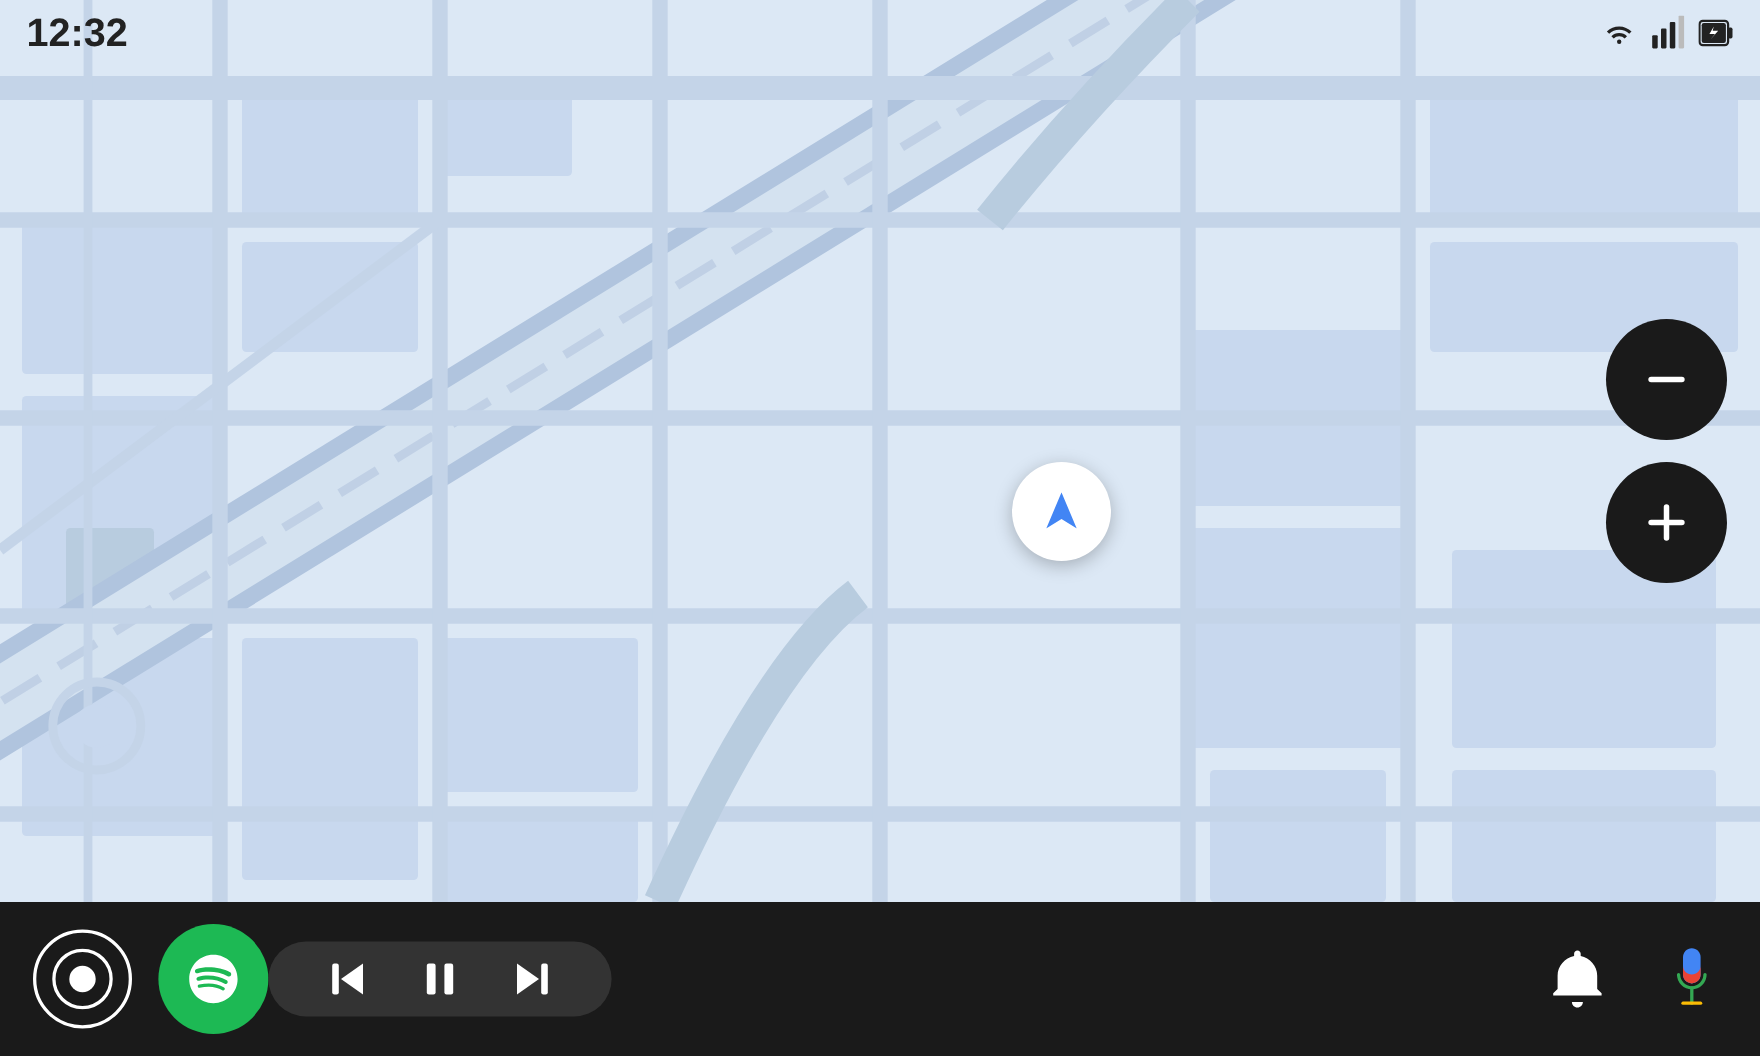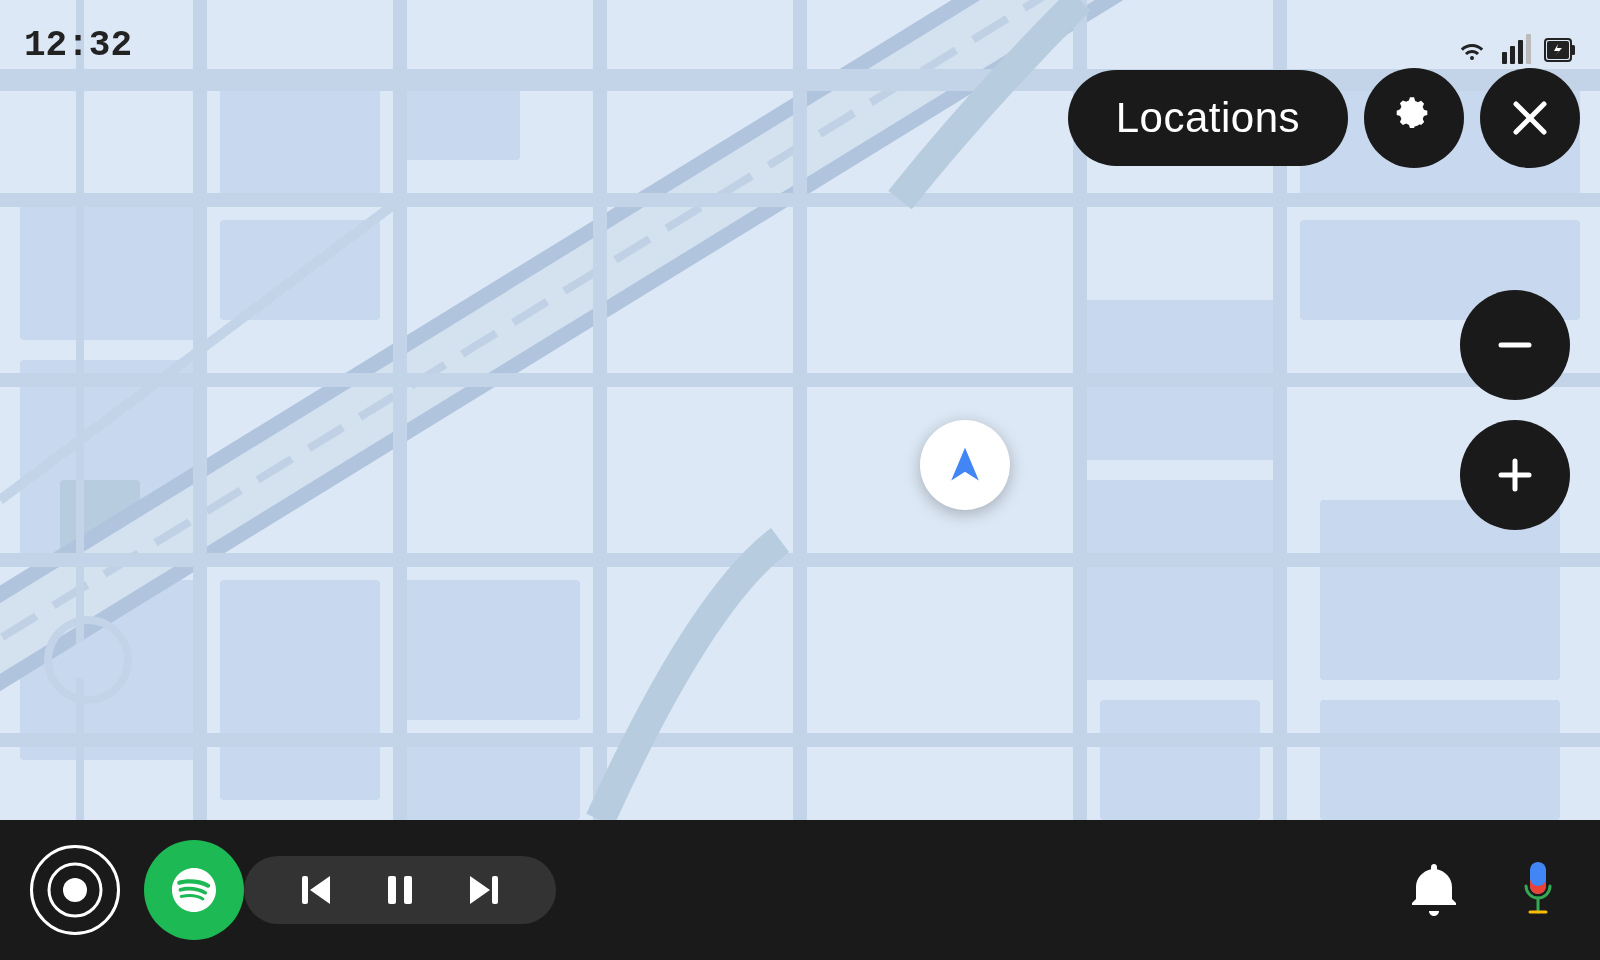--- a/index.html
+++ b/index.html
@@ -27,29 +27,28 @@
     #map-svg {
       position: absolute;
       top: 0; left: 0;
       width: 100%;
       height: 100%;
     }
 
     
     #status-bar {
       position: absolute;
-      top: 16px; left: 0;
+      top: 0; left: 0;
       width: 100%;
       height: 60px;
       display: flex;
-      align-items: flex-end;
+      align-items: center;
       justify-content: space-between;
       padding: 10px 24px;
       z-index: 10;
-      font-family: Liberation Mono, monospace;
     }
 
     #time {
       font-size: 36px;
       font-weight: 600;
       color: #222;
     }
 
     #status-icons {
       display: flex;
@@ -295,35 +294,20 @@
       <svg class="status-icon" viewBox="0 0 32 32">
         <rect x="1" y="5" width="26" height="22" rx="3" fill="none" stroke="#222" stroke-width="2"></rect>
         <rect x="27" y="11" width="4" height="10" rx="1.5" fill="#222"></rect>
         <rect x="3" y="7" width="22" height="18" rx="2" fill="#222"></rect>
 
         <path d="M14 10 L10 17 h5 L11 22 L18 14 h-5 z" fill="#fff"></path>
       </svg>
     </div>
   </div>
 
-  <div id="top-controls">
-    <button id="locations-btn">Locations</button>
-    <button class="map-circle-btn" id="settings-btn">
-    <svg width="50" height="50" viewBox="0 0 48 48" fill="white">
-      <path d="M24 16c-4.4 0-8 3.6-8 8s3.6 8 8 8 8-3.6 8-8-3.6-8-8-8zm0 12c-2.2 0-4-1.8-4-4s1.8-4 4-4 4 1.8 4 4-1.8 4-4 4z"></path>
-      <path d="M20.1 4l-1 3.3c-.9.3-1.8.7-2.6 1.2l-3.2-1.4-2.8 2.8 1.4 3.2c-.5.8-.9 1.7-1.2 2.6L7.4 17v4l3.3 1c.3.9.7 1.8 1.2 2.6l-1.4 3.2 2.8 2.8 3.2-1.4c.8.5 1.7.9 2.6 1.2l1 3.3h4l1-3.3c.9-.3 1.8-.7 2.6-1.2l3.2 1.4 2.8-2.8-1.4-3.2c.5-.8.9-1.7 1.2-2.6l3.3-1v-4l-3.3-1c-.3-.9-.7-1.8-1.2-2.6l1.4-3.2-2.8-2.8-3.2 1.4c-.8-.5-1.7-.9-2.6-1.2L24.1 4h-4z" fill="white"></path>
-    </svg>
-  </button>
-    <button class="map-circle-btn" id="close-btn">
-      <svg width="44" height="44" viewBox="0 0 44 44" fill="white">
-        <line x1="8" y1="8" x2="36" y2="36" stroke="white" stroke-width="5" stroke-linecap="round"></line>
-        <line x1="36" y1="8" x2="8" y2="36" stroke="white" stroke-width="5" stroke-linecap="round"></line>
-      </svg>
-    </button>
-  </div>
 
   <div id="zoom-controls">
     <button class="zoom-btn" id="zoom-out-btn">
       <svg width="44" height="44" viewBox="0 0 44 44">
         <line x1="8" y1="22" x2="36" y2="22" stroke="white" stroke-width="5" stroke-linecap="round"></line>
       </svg>
     </button>
     <button class="zoom-btn" id="zoom-in-btn">
       <svg width="44" height="44" viewBox="0 0 44 44">
         <line x1="8" y1="22" x2="36" y2="22" stroke="white" stroke-width="5" stroke-linecap="round"></line>

